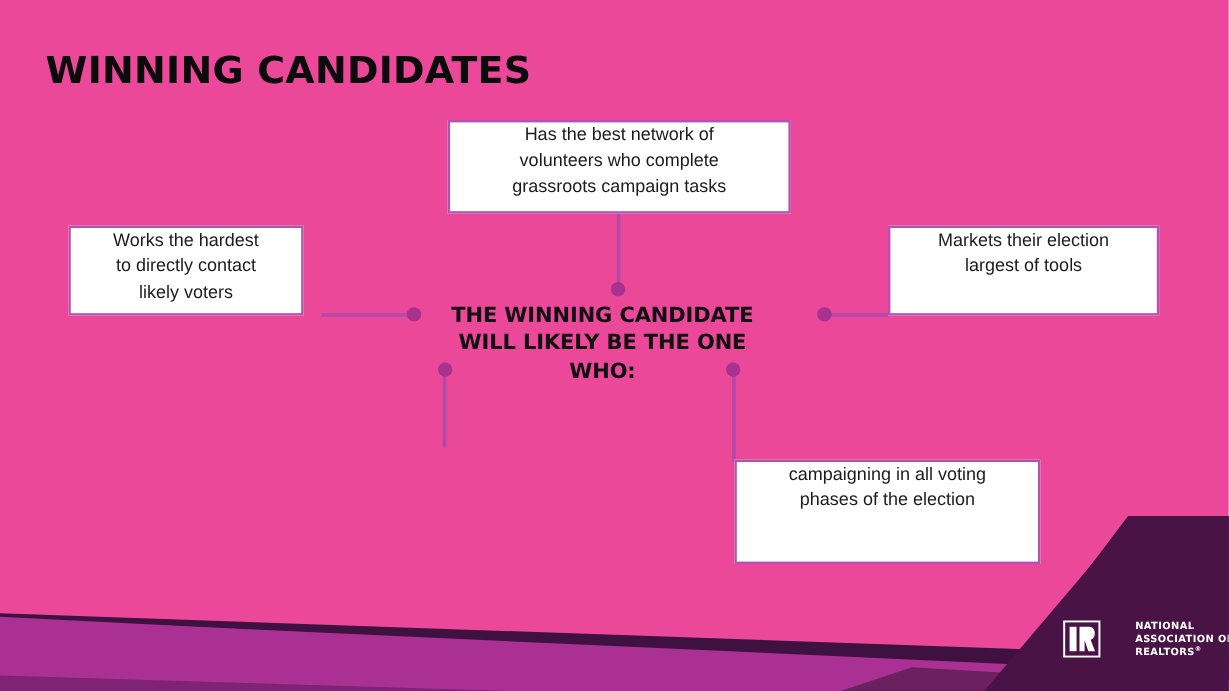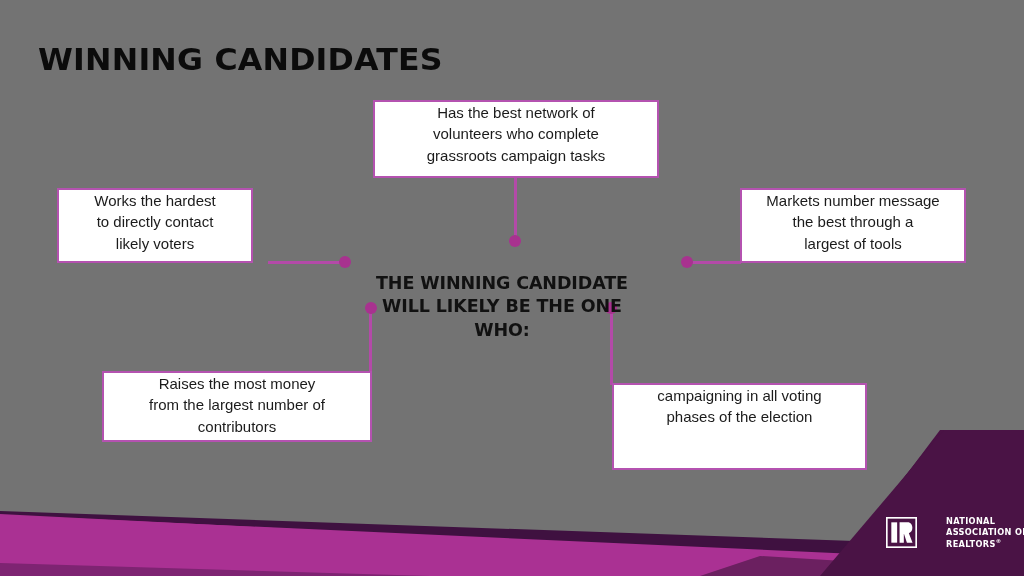--- a/index.html
+++ b/index.html
@@ -9,21 +9,21 @@
     background: #ffffff;
   }
   body {
     font-family: "Liberation Sans", sans-serif;
   }
 
   #slide {
     position: relative;
     width: 1024px;
     height: 576px;
-    background: #737373;
+    background: #ec4899;
     overflow: hidden;
   }
 
   
   #decor {
     position: absolute;
     left: 0;
     top: 0;
     width: 1024px;
     height: 576px;
@@ -51,21 +51,20 @@
     left: 352px;
     top: 252px;
     width: 300px;
     text-align: center;
     font-size: 17.5px;
     font-weight: bold;
     line-height: 1.33;
     color: #111111;
     font-family: "DejaVu Sans", sans-serif;
     letter-spacing: -0.1px;
-    margin-top: 20px;
   }
 
   
   .spoke-box {
     position: absolute;
     box-sizing: border-box;
     background: #ffffff;
     border: 2px solid #b452b0;
     display: flex;
     align-items: flex-start;
@@ -203,33 +202,25 @@
   <div class="spoke-box" id="box-left">
     <div class="spoke-text">
       <div>Works the hardest</div>
       <div>to directly contact</div>
       <div>likely voters</div>
     </div>
   </div>
 
   <div class="spoke-box" id="box-right">
     <div class="spoke-text">
-      <div>Markets number message</div>
-      <div>the best through a</div>
+      <div>Markets their election</div>
       <div>largest of tools</div>
     </div>
   </div>
 
-  <div class="spoke-box" id="box-bottom-left">
-    <div class="spoke-text">
-      <div>Raises the most money</div>
-      <div>from the largest number of</div>
-      <div>contributors</div>
-    </div>
-  </div>
 
   <div class="spoke-box" id="box-bottom-right">
     <div class="spoke-text">
       <div>campaigning in all voting</div>
       <div>phases of the election</div>
     </div>
   </div>
 
   <div id="nar-logo">
     <svg id="nar-mark" viewBox="0 0 32 32" aria-hidden="true">

